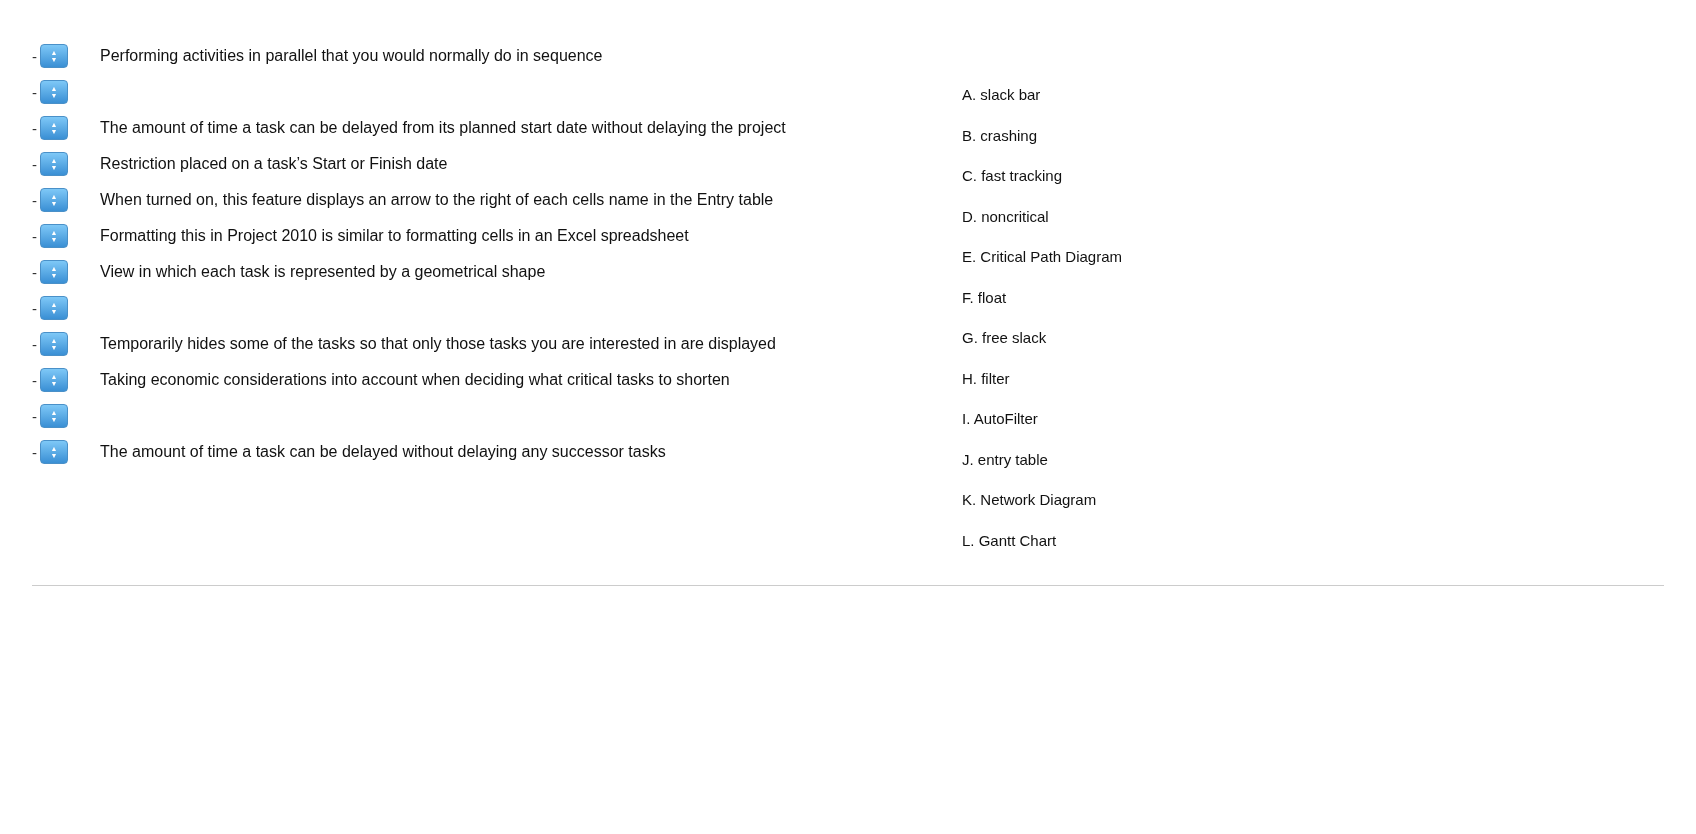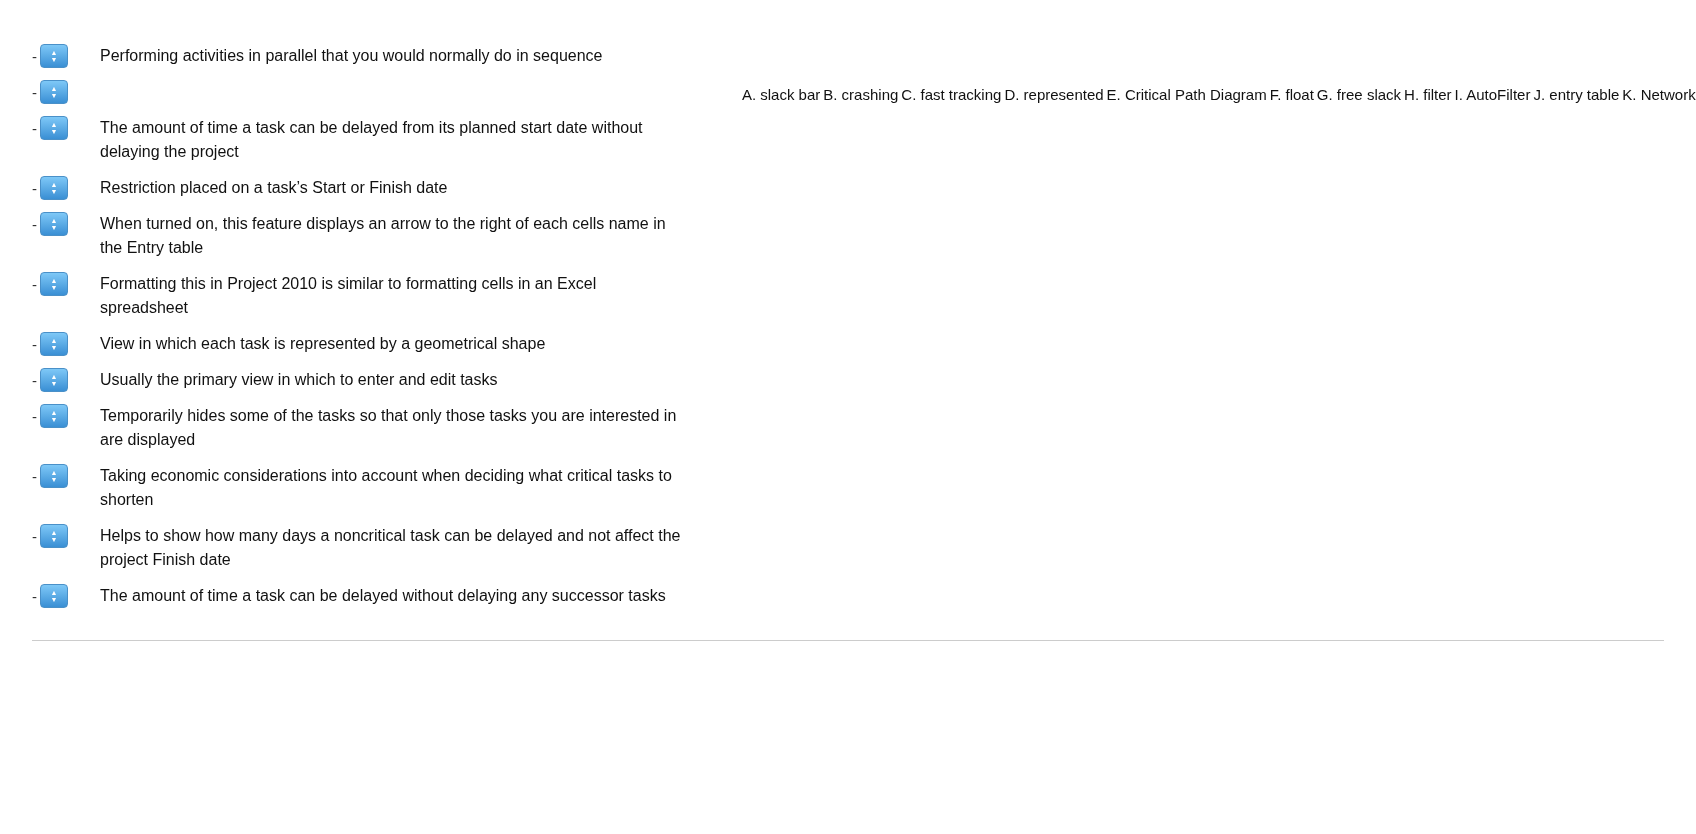--- a/index.html
+++ b/index.html
@@ -80,22 +80,22 @@
     .question-text {
       flex: 1;
       font-size: 16px;
       line-height: 1.5;
       padding-top: 2px;
     }
     .answers-column {
       min-width: 220px;
       margin-left: 60px;
       display: flex;
-      flex-direction: row;
-      gap: 3px;
+      flex-direction: column;
+      gap: 15px;
       padding-top: 40px;
       font-size: 15px;
       line-height: 1.7;
     }
     .answer-item {
       white-space: nowrap;
     }
     hr.bottom-rule {
       border: none;
       border-top: 1px solid #ccc;
@@ -155,56 +155,54 @@
           <span class="dash-label">-</span>
           <button class="dropdown-btn" title="Select answer"></button>
         </div>
         <span class="question-text">View in which each task is represented by a geometrical shape</span>
       </div>
       <div class="question-row">
         <div class="dropdown-wrapper">
           <span class="dash-label">-</span>
           <button class="dropdown-btn" title="Select answer"></button>
         </div>
-        <span class="question-text">Usually the primary view in which to enter and edit tasks</span>
       </div>
       <div class="question-row">
         <div class="dropdown-wrapper">
           <span class="dash-label">-</span>
           <button class="dropdown-btn" title="Select answer"></button>
         </div>
         <span class="question-text">Temporarily hides some of the tasks so that only those tasks you are interested in are displayed</span>
       </div>
       <div class="question-row">
         <div class="dropdown-wrapper">
           <span class="dash-label">-</span>
           <button class="dropdown-btn" title="Select answer"></button>
         </div>
         <span class="question-text">Taking economic considerations into account when deciding what critical tasks to shorten</span>
       </div>
       <div class="question-row">
         <div class="dropdown-wrapper">
           <span class="dash-label">-</span>
           <button class="dropdown-btn" title="Select answer"></button>
         </div>
-        <span class="question-text">Helps to show how many days a noncritical task can be delayed and not affect the project Finish date</span>
       </div>
       <div class="question-row">
         <div class="dropdown-wrapper">
           <span class="dash-label">-</span>
           <button class="dropdown-btn" title="Select answer"></button>
         </div>
         <span class="question-text">The amount of time a task can be delayed without delaying any successor tasks</span>
       </div>
     </div>
   <div class="answers-column" id="answers-col">
       <div class="answer-item">A.  slack bar</div>
       <div class="answer-item">B.  crashing</div>
       <div class="answer-item">C.  fast tracking</div>
-      <div class="answer-item">D.  represented</div>
+      <div class="answer-item">D.  noncritical</div>
       <div class="answer-item">E.  Critical Path Diagram</div>
       <div class="answer-item">F.  float</div>
       <div class="answer-item">G.  free slack</div>
       <div class="answer-item">H.  filter</div>
       <div class="answer-item">I.  AutoFilter</div>
       <div class="answer-item">J.  entry table</div>
       <div class="answer-item">K.  Network Diagram</div>
       <div class="answer-item">L.  Gantt Chart</div>
     </div>
 </div>

